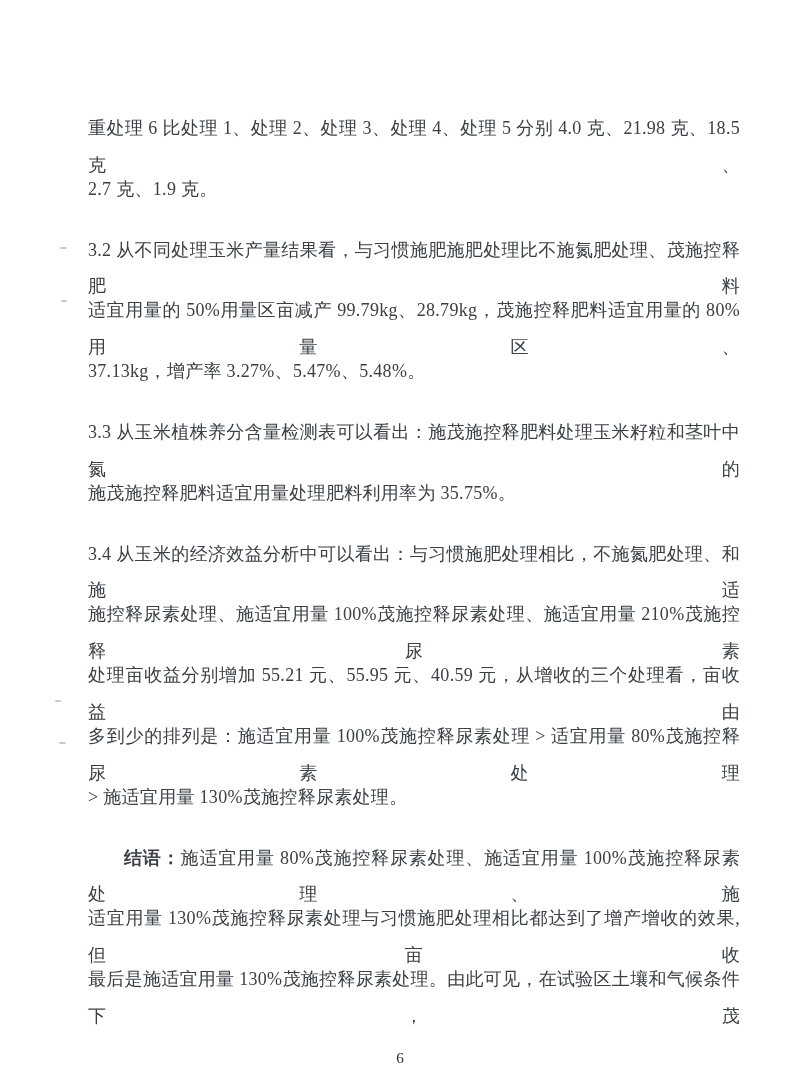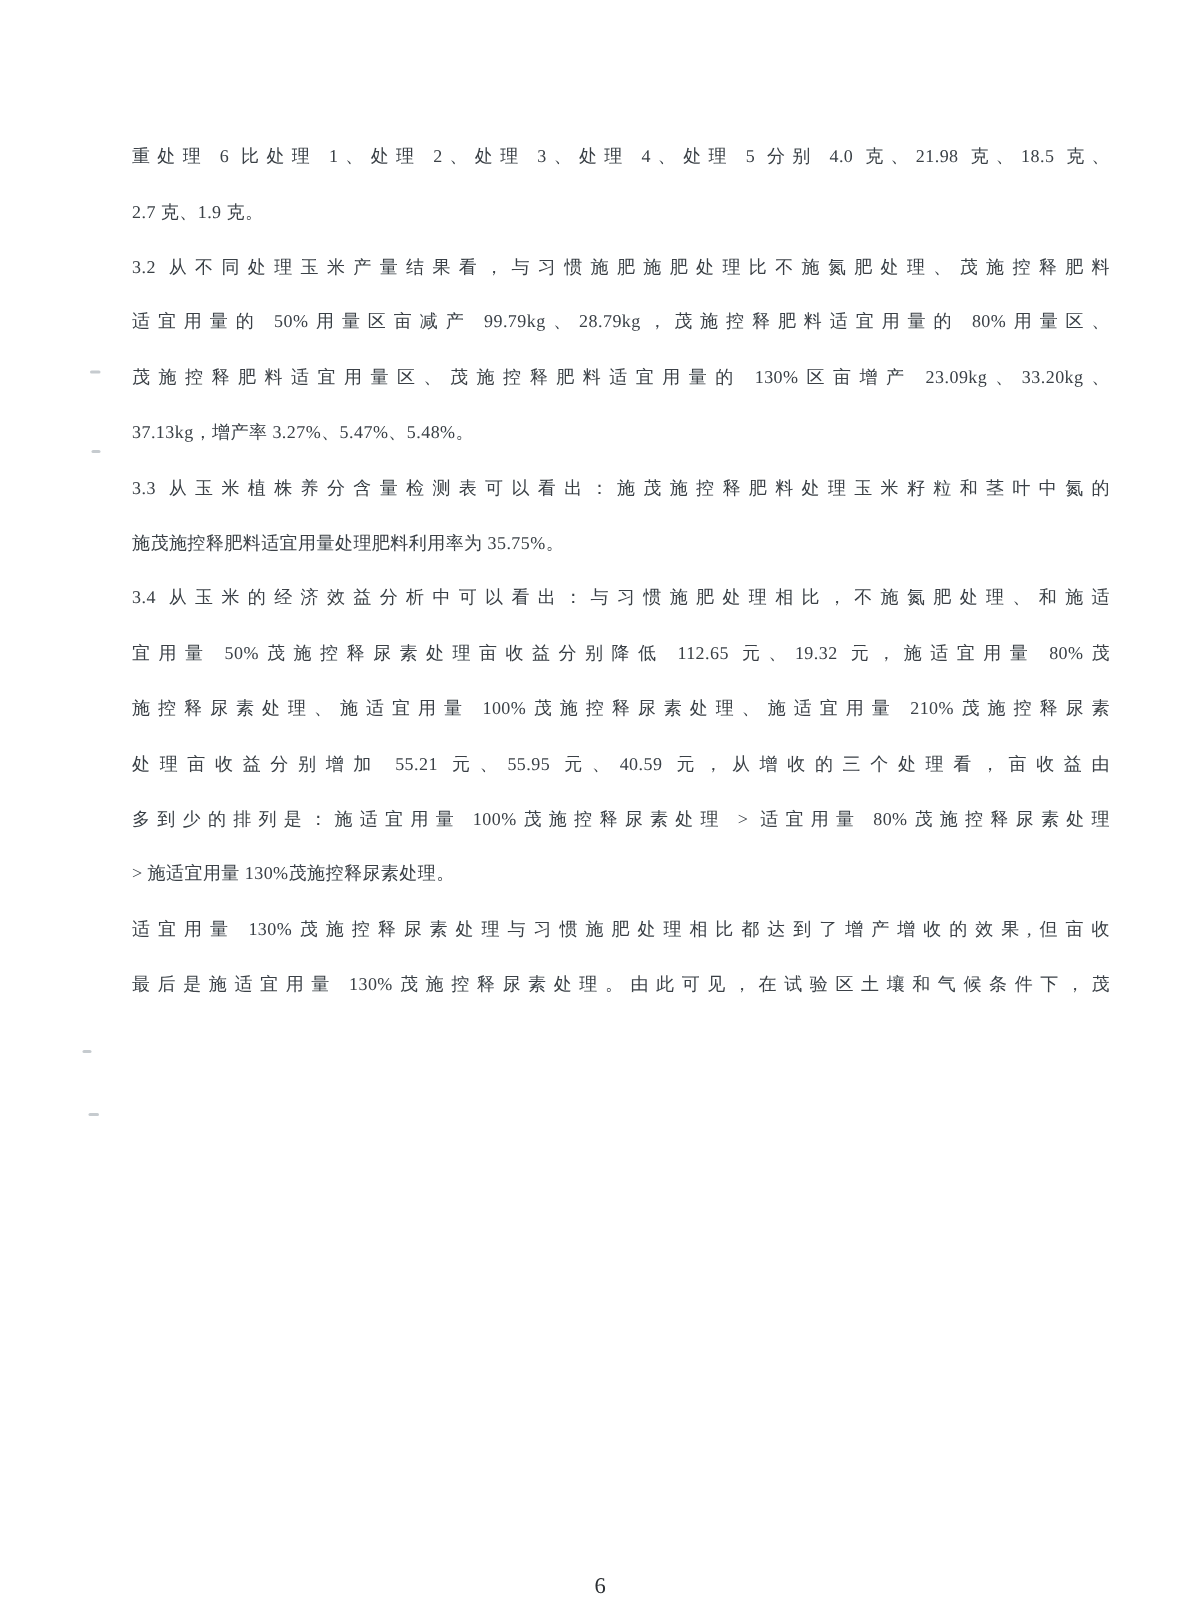--- a/index.html
+++ b/index.html
@@ -12,23 +12,24 @@
   }
   #text-block{
     position:absolute;
     left:88px;top:86px;
     width:652px;
     color:#3a4046;
   }
   .line{
     height:36.8px;
     line-height:36.8px;
-    font-size:12px;
+    font-size:18px;
     letter-spacing:0.3px;
     text-align:left;
+    margin-top:24px;
   }
   .line.fill{
     text-align:justify;
     text-align-last:justify;
   }
   .line.indent{
     text-indent:36px;
   }
   .line b{font-weight:bold;}
   #page-number{
@@ -52,30 +53,29 @@
 </style>
 </head>
 <body>
 
 <main>
   <div id="text-block">
       <div class="line fill">重处理 6 比处理 1、处理 2、处理 3、处理 4、处理 5 分别 4.0 克、21.98 克、18.5 克、</div>
       <div class="line">2.7 克、1.9 克。</div>
       <div class="line fill">3.2 从不同处理玉米产量结果看，与习惯施肥施肥处理比不施氮肥处理、茂施控释肥料</div>
       <div class="line fill">适宜用量的 50%用量区亩减产 99.79kg、28.79kg，茂施控释肥料适宜用量的 80%用量区、</div>
-      <div class="line fill">茂施控释肥料适宜用量区、茂施控释肥料适宜用量的 130%区亩增产 23.09kg、33.20kg、</div>
       <div class="line">37.13kg，增产率 3.27%、5.47%、5.48%。</div>
       <div class="line fill">3.3 从玉米植株养分含量检测表可以看出：施茂施控释肥料处理玉米籽粒和茎叶中氮的</div>
       <div class="line">施茂施控释肥料适宜用量处理肥料利用率为 35.75%。</div>
       <div class="line fill">3.4 从玉米的经济效益分析中可以看出：与习惯施肥处理相比，不施氮肥处理、和施适</div>
-      <div class="line fill">宜用量 50%茂施控释尿素处理亩收益分别降低 112.65 元、19.32 元，施适宜用量 80%茂</div>
       <div class="line fill">施控释尿素处理、施适宜用量 100%茂施控释尿素处理、施适宜用量 210%茂施控释尿素</div>
       <div class="line fill">处理亩收益分别增加 55.21 元、55.95 元、40.59 元，从增收的三个处理看，亩收益由</div>
       <div class="line fill">多到少的排列是：施适宜用量 100%茂施控释尿素处理 &gt; 适宜用量 80%茂施控释尿素处理</div>
       <div class="line">&gt; 施适宜用量 130%茂施控释尿素处理。</div>
+      <div class="line fill indent"><b>结语：</b>施适宜用量 80%茂施控释尿素处理、施适宜用量 100%茂施控释尿素处理、施</div>
       <div class="line fill">适宜用量 130%茂施控释尿素处理与习惯施肥处理相比都达到了增产增收的效果,但亩收</div>
       <div class="line fill">最后是施适宜用量 130%茂施控释尿素处理。由此可见，在试验区土壤和气候条件下，茂</div>
     </div>
 
   <div class="scan-artifact" id="artifact-1"></div>
   <div class="scan-artifact" id="artifact-2"></div>
   <div class="scan-artifact" id="artifact-3"></div>
   <div class="scan-artifact" id="artifact-4"></div>
 
   <div id="page-number">6</div>

